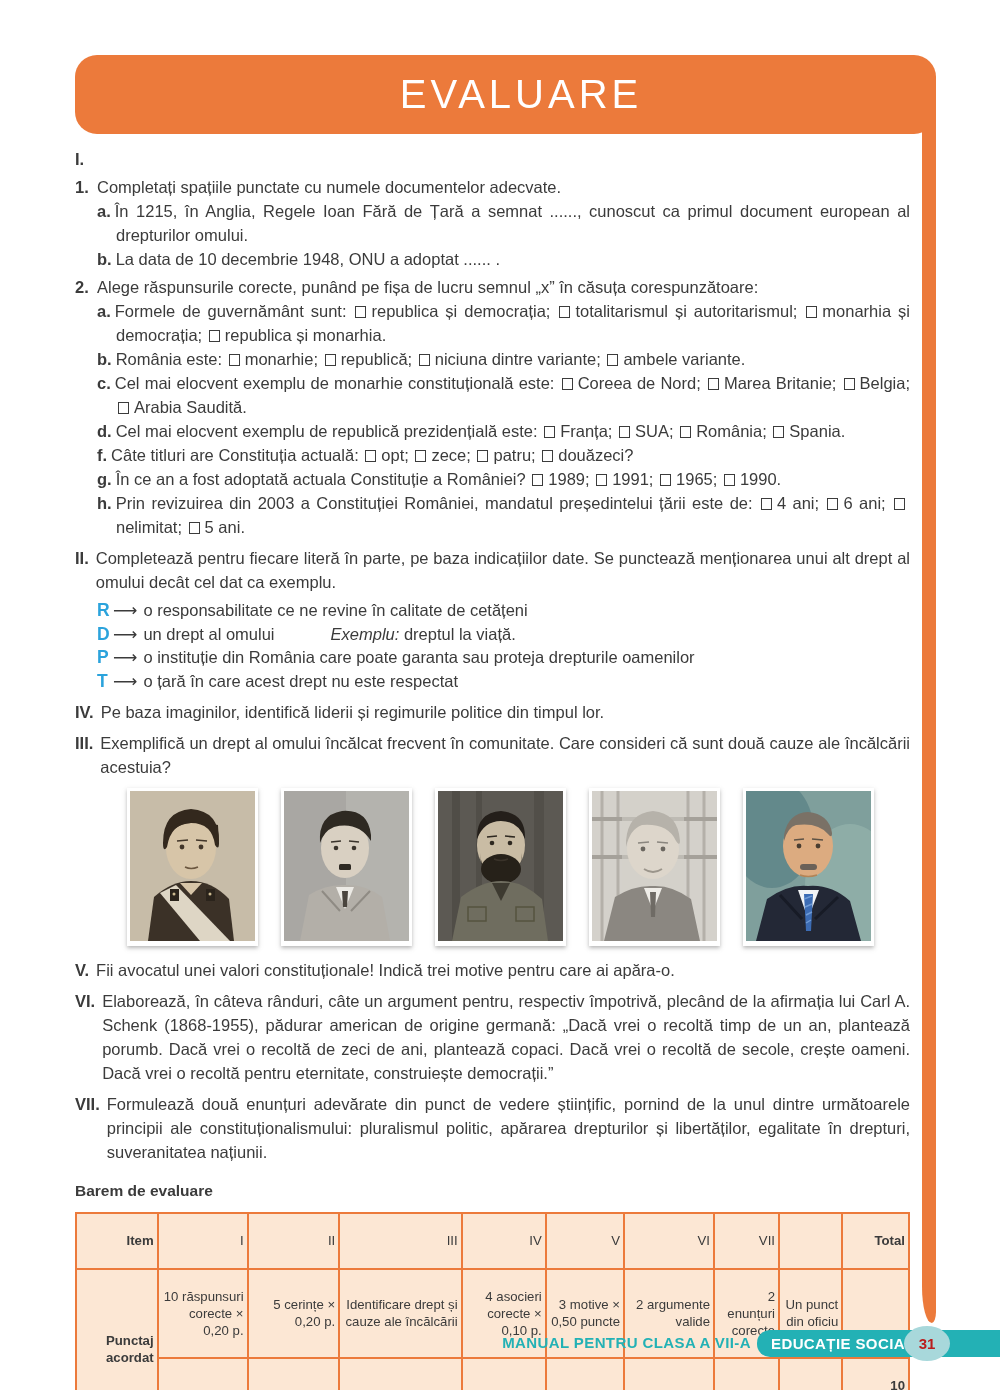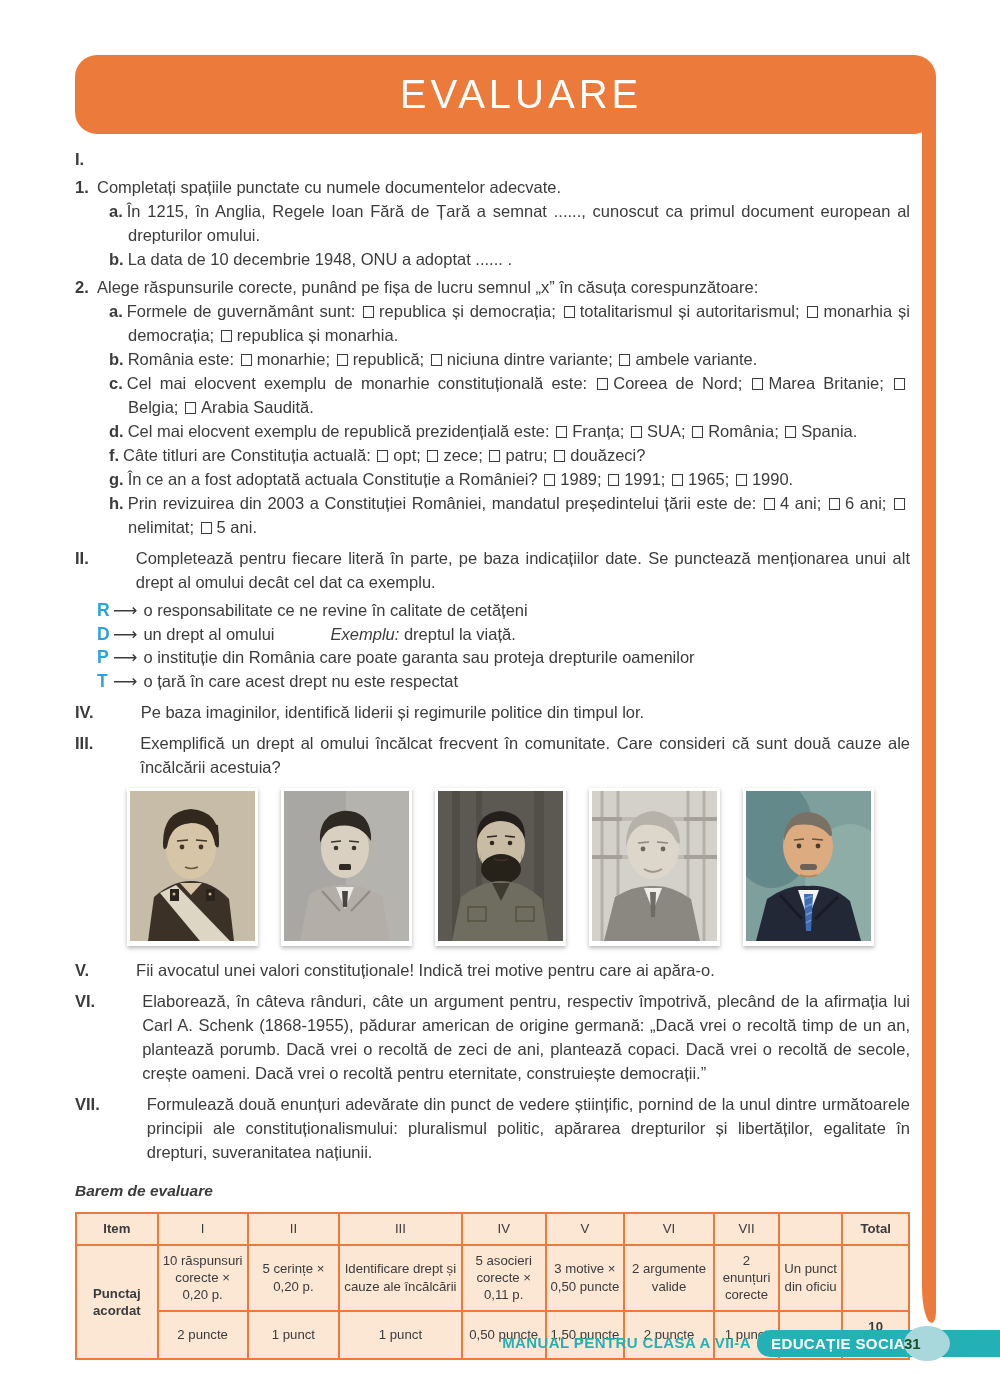--- a/index.html
+++ b/index.html
@@ -20,59 +20,59 @@
   .side-bar{position:absolute; left:922px; top:108px; width:14px; height:1215px;
     background:var(--orange);
     border-bottom-left-radius:14px 52px; border-bottom-right-radius:6px 16px;}
   
   .content{position:absolute; left:75px; top:147px; width:835px;
     font-size:16.5px; line-height:24px;}
   .roman-only{font-weight:bold; margin-bottom:4px;}
   .num-item{display:flex; margin-top:4px;}
   .num{font-weight:bold; flex:0 0 22px;}
   .body{flex:1; text-align:justify;}
-  .sub-items{margin-left:34px;}
+  .sub-items{margin-left:22px;}
   .sub-item{padding-left:19px; text-indent:-19px; text-align:justify;}
   .sub-letter{font-weight:bold; margin-right:4px;}
   .checkbox{display:inline-block; width:11px; height:12px; border:1.5px solid #3c3c3c;
     background:#fff; margin:0 5px 0 2px; vertical-align:-1px; text-indent:0;}
-  .rom-item{display:flex; margin-top:7px;gap:40px;}
+  .rom-item{display:flex; margin-top:7px;}
   .rnum{font-weight:bold; margin-right:7px; white-space:nowrap;}
   .sbody{flex:1; text-align:justify;}
   
   .drept-list{margin:5px 0 2px 22px;}
   .drept-row{line-height:22.6px;}
   .dletter{color:var(--blue); font-weight:bold; display:inline-block; width:15px; font-size:17.5px;}
   .arrow{margin:0 7px 0 1px; font-size:17px; letter-spacing:-1px;}
   .example{margin-left:56px;}
   .example-label{font-style:italic;}
   
   .portraits{display:flex; gap:23px; margin:9px 0 12px 52px;}
   .portrait{background:#fff; padding:3px 3px 5px; box-shadow:0 2px 4px rgba(110,110,110,.5);}
   .portrait svg{display:block;}
   
-  .barem-title{font-weight:bold; font-size:15.5px; margin:15px 0 9px;font-style:italic;}
+  .barem-title{font-weight:bold; font-size:15.5px; margin:15px 0 9px;}
   table.barem{border-collapse:collapse; width:100%; background:var(--tablebg);
     table-layout:fixed; font-size:13.2px;}
-  table.barem th, table.barem td{border:2px solid var(--orange); padding:6px 3px;
-    text-align:center; vertical-align:middle; font-weight:normal; line-height:1.3;}
+  table.barem th, table.barem td{border:2px solid var(--orange); padding:18px 3px;
+    text-align:right; vertical-align:middle; font-weight:normal; line-height:1.3;}
   table.barem tr.hdr th{height:27px;}
   table.barem tr.desc td{height:66px;}
   table.barem tr.pts td{height:27px;}
   .bold{font-weight:bold !important;}
   
   .footer-manual{position:absolute; top:1334px; right:249px; color:var(--teal);
     font-weight:bold; font-size:15px; letter-spacing:.4px;}
   .footer-pill{position:absolute; left:757px; top:1330px; width:243px; height:27px;
     background:var(--teal); border-radius:13px 0 0 13px;}
   .footer-subject{color:#fff; font-weight:bold; font-size:15px; line-height:27px;
     padding-left:14px; letter-spacing:.4px;}
   .footer-circle{position:absolute; left:147px; top:-4px; width:46px; height:35px;
-    background:var(--tealLight); border-radius:50%; text-align:left; line-height:35px;
-    font-weight:bold; color:#14532d; font-size:15px;}
+    background:var(--tealLight); border-radius:50%; text-align:center; line-height:35px;
+    font-weight:bold; color:#b91c1c; font-size:15px;}
 </style>
 </head>
 <body>
 
 <div class="banner">
   <div class="banner-title">EVALUARE</div>
 </div>
 <div class="side-bar"></div>
 
 <div class="content">
@@ -261,21 +261,21 @@
           <th>VI</th>
           <th>VII</th>
           <th></th>
           <th class="bold">Total</th>
         </tr>
         <tr class="desc">
           <td class="bold" rowspan="2">Punctaj acordat</td>
           <td>10 răspunsuri corecte × 0,20 p.</td>
           <td>5 cerințe × 0,20 p.</td>
           <td>Identificare drept și cauze ale încălcării</td>
-          <td>5 asocieri corecte × 0,11 p.</td>
+          <td>4 asocieri corecte × 0,10 p.</td>
           <td>3 motive × 0,50 puncte</td>
           <td>2 argumente valide</td>
           <td>2 enunțuri corecte</td>
           <td>Un punct din oficiu</td>
           <td></td>
         </tr>
         <tr class="pts">
           <td>2 puncte</td>
           <td>1 punct</td>
           <td>1 punct</td>

